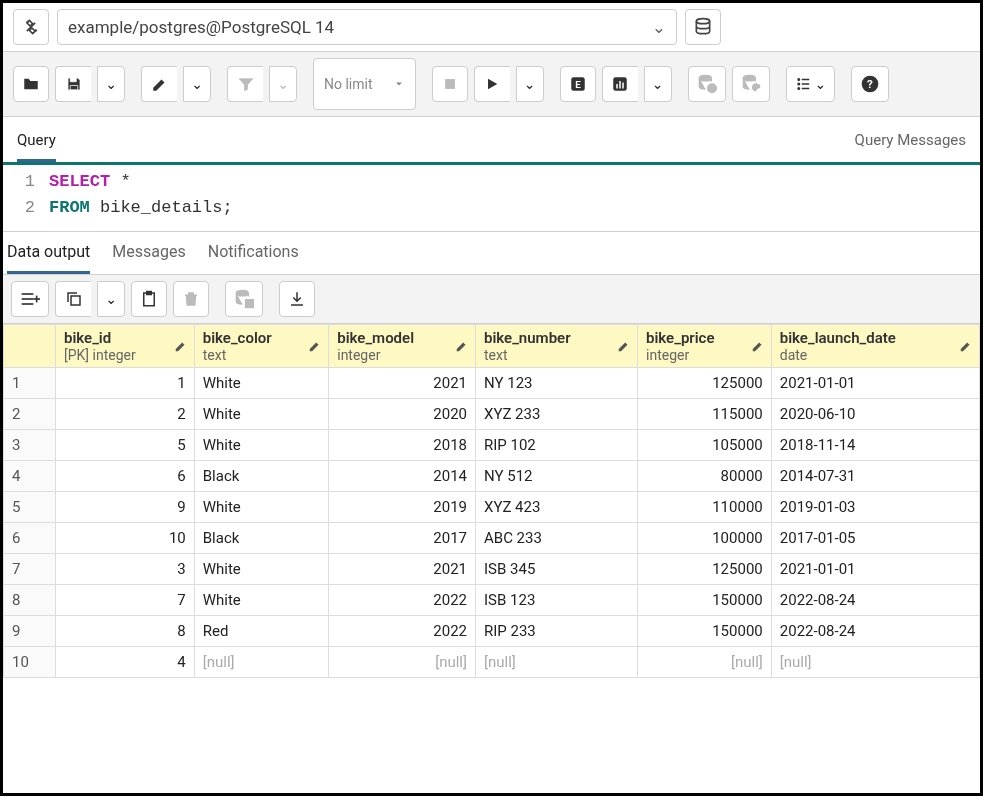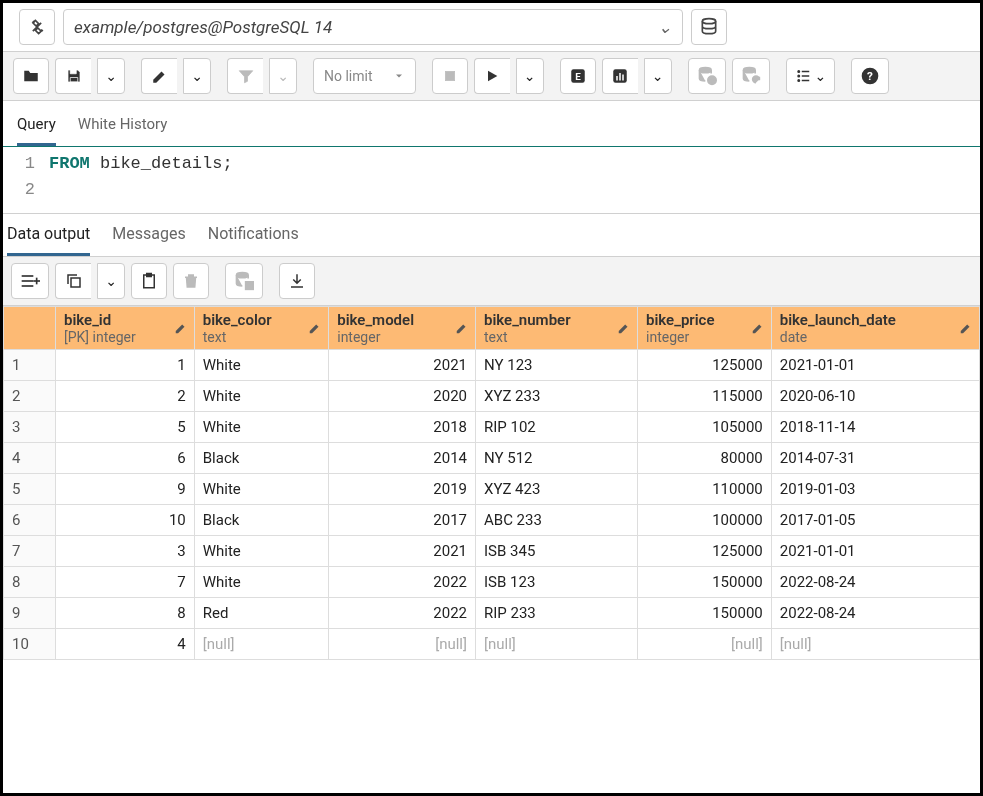--- a/index.html
+++ b/index.html
@@ -1,34 +1,34 @@
 <!DOCTYPE html>
 <html><head>
 <meta charset="utf-8">
 <style>
 * { box-sizing: border-box; margin: 0; padding: 0; }
 body { font-family: -apple-system, BlinkMacSystemFont, "Segoe UI", Roboto, Arial, sans-serif; font-size: 14px; color: #222; background: #fff; border: 3px solid #000; width: 983px; height: 796px; overflow: hidden; }
 
 
-.conn-bar { display: flex; align-items: center; gap: 8px; padding: 6px 16px; border-bottom: 1px solid #d0d0d0; font-style: italic; }
+.conn-bar { display: flex; align-items: center; gap: 8px; padding: 6px 10px; border-bottom: 1px solid #d0d0d0; }
 .conn-btn { width: 36px; height: 36px; border: 1px solid #ccc; border-radius: 4px; background: #fff; display: flex; align-items: center; justify-content: center; cursor: pointer; }
 .conn-select { flex: 1; height: 36px; border: 1px solid #ccc; border-radius: 4px; padding: 0 10px; display: flex; align-items: center; justify-content: space-between; font-size: 17px; color: #444; cursor: pointer; max-width: 620px;}
 .conn-select .chev { color: #666; }
 
 
 .toolbar { display: flex; align-items: center; gap: 6px; padding: 6px 10px; background: #f3f3f3; border-bottom: 1px solid #d0d0d0; }
 .btn { height: 36px; border: 1px solid #ccc; border-radius: 4px; background: #fff; display: flex; align-items: center; justify-content: center; cursor: pointer; padding: 0 8px; min-width: 36px; }
 .btn.split-l { border-radius: 4px 0 0 4px; border-right: none; }
 .btn.split-r { border-radius: 0 4px 4px 0; min-width: 28px; padding: 0 6px; }
 .btn.disabled { color: #bbb; cursor: default; }
 .btn.disabled svg * { stroke: #bbb; fill: #bbb; }
-.limit-sel { height: 36px; border: 1px solid #ccc; border-radius: 4px; background: #fff; padding: 12px 10px; display: flex; align-items: center; gap: 20px; color: #888; cursor: pointer; }
-
-
-.tabs { display: flex; gap: 22px; padding: 8px 14px 0; border-bottom: 1px solid #0f766e; }
+.limit-sel { height: 52px; border: 1px solid #ccc; border-radius: 4px; background: #fff; padding: 12px 10px; display: flex; align-items: center; gap: 20px; color: #888; cursor: pointer; }
+
+
+.tabs { display: flex; gap: 22px; padding: 8px 14px 0; border-bottom: 3px solid #0f766e; justify-content: space-between; }
 .tab { padding: 6px 0 10px; color: #666; font-size: 15px; cursor: pointer; border-bottom: 3px solid transparent; }
 .tab.active { color: #222; border-bottom-color: #326690; }
 
 
 .editor { display: flex; font-family: "Courier New", monospace; font-size: 17px; padding: 4px 0 10px; }
 .gutter { width: 46px; text-align: right; color: #888; padding-right: 14px; user-select: none; }
 .gutter div { line-height: 26px; }
 .code { flex: 1; }
 .code-line { line-height: 26px; white-space: pre; }
 .kw { color: #b31fa8; font-weight: bold; }
@@ -40,21 +40,21 @@
 .rtab { padding: 10px 0; color: #666; font-size: 16px; cursor: pointer; border-bottom: 3px solid transparent; }
 .rtab.active { color: #222; border-bottom-color: #326690; }
 
 
 .rtoolbar { display: flex; align-items: center; gap: 6px; padding: 6px 8px; background: #f3f3f3; border-bottom: 1px solid #d0d0d0; }
 
 
 .grid { display: table; width: 100%; border-collapse: collapse; font-size: 15px; }
 .grow { display: table-row; }
 .gcell { display: table-cell; border: 1px solid #ddd; padding: 6px 8px; vertical-align: middle; }
-.ghead .gcell { background: #fdba74; position: relative; padding: 4px 8px; }
+.ghead .gcell { background: #fef9c3; position: relative; padding: 4px 8px; }
 .ghead .colname { font-weight: 600; font-size: 15px; color: #333; }
 .ghead .coltype { font-size: 14px; color: #666; }
 .rownum { width: 52px; text-align: left; color: #555; background: #fafafa; }
 .num { text-align: right; }
 .null { color: #aaa; }
 .edit-ico { position: absolute; right: 6px; top: 50%; transform: translateY(-50%); }
 
 svg { display: block; }
 </style>
 </head>
@@ -184,29 +184,30 @@
   <div class="btn">
       <svg width="20" height="20" viewBox="0 0 24 24">
         <circle cx="12" cy="12" r="10" fill="#333"></circle>
         <text x="12" y="17" font-size="14" fill="#fff" text-anchor="middle" font-weight="bold">?</text>
       </svg>
     </div>
 </div>
 
 <div class="tabs" id="etabs">
     <div class="tab active">Query</div>
-    <div class="tab">White History</div>
+    <div class="tab">Query Messages</div>
   </div>
 
 <div class="editor">
   <div class="gutter" id="gutter">
       <div>1</div>
       <div>2</div>
     </div>
   <div class="code" id="code">
+      <div class="code-line"><span class="kw">SELECT</span><span class="ident"> *</span></div>
       <div class="code-line"><span class="kw2">FROM</span><span class="ident"> bike_details;</span></div>
     </div>
 </div>
 
 <div class="rtabs" id="rtabs">
     <div class="rtab active">Data output</div>
     <div class="rtab">Messages</div>
     <div class="rtab">Notifications</div>
   </div>
 

